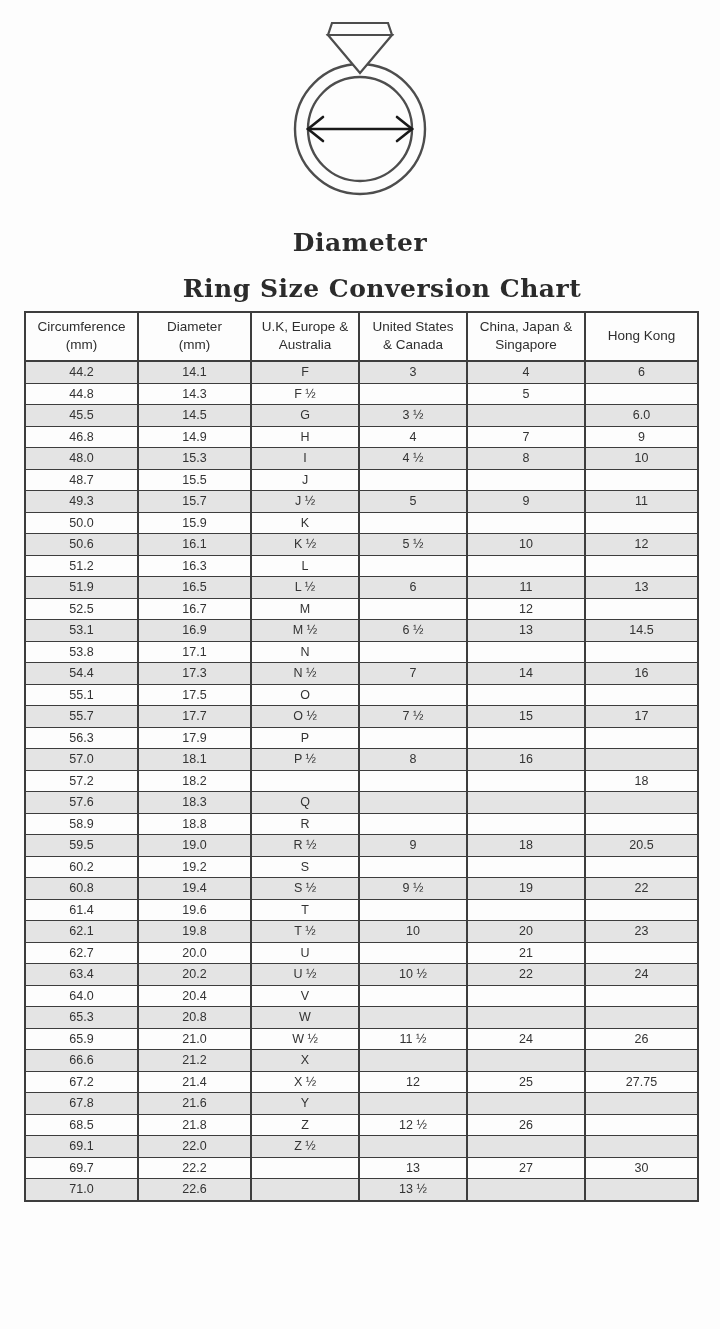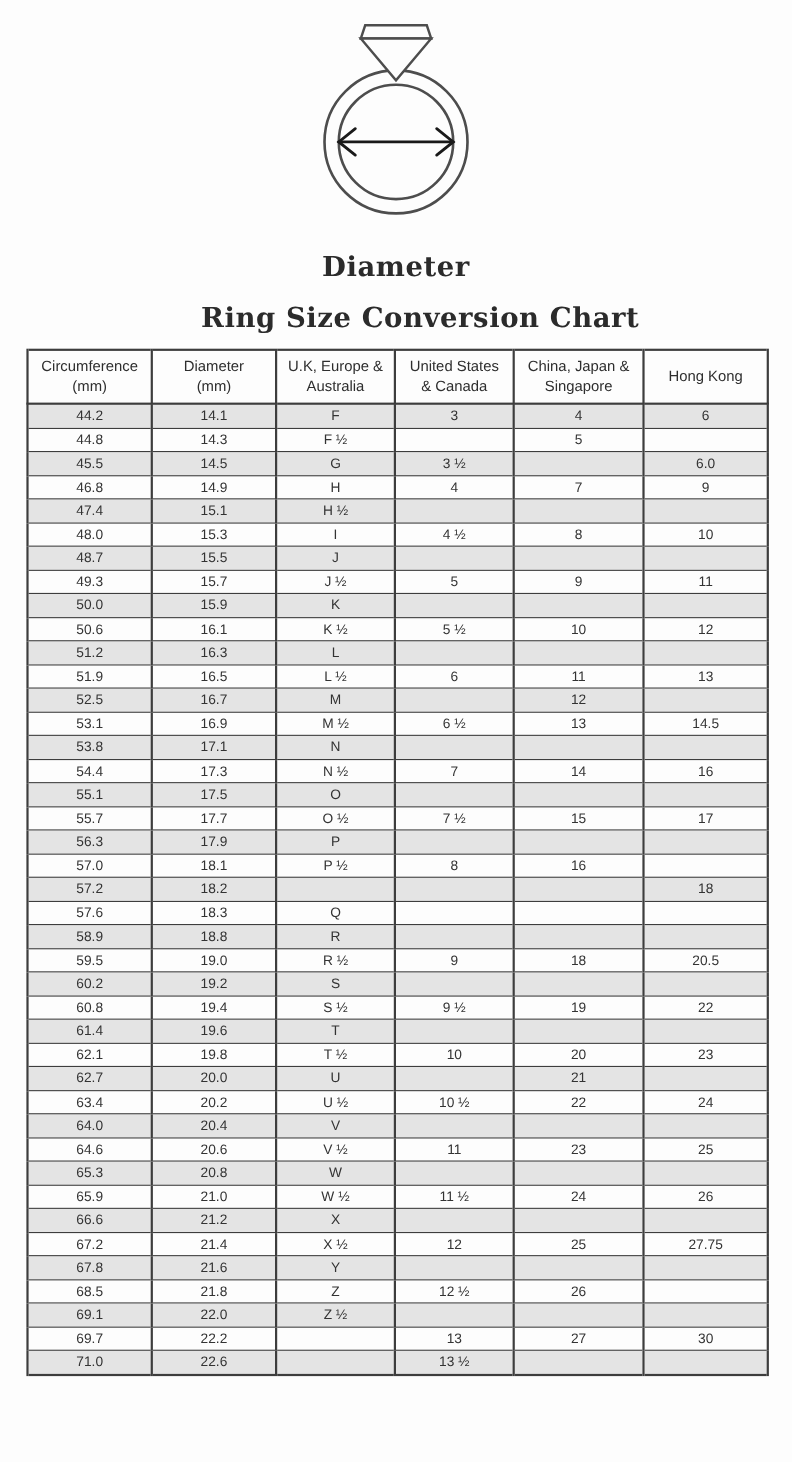--- a/index.html
+++ b/index.html
@@ -18,21 +18,21 @@
     color: #2b2b2b;
     font-size: 25px;
     letter-spacing: 0.5px;
   }
   .caption { margin-top: 14px; }
   .page-title { margin-top: 17px; padding-left: 44px; }
   table.conv {
     border-collapse: collapse;
     table-layout: fixed;
     width: 673px;
-    margin: 14px 0 0 24px;
+    margin: 8px 0 0 24px;
     border: 2px solid #3d3d3d;
   }
   .conv th, .conv td {
     border-left: 2px solid #3d3d3d;
     border-right: 2px solid #3d3d3d;
     border-top: 1px solid #3d3d3d;
     border-bottom: 1px solid #3d3d3d;
     text-align: center;
     vertical-align: middle;
     overflow: hidden;
@@ -146,28 +146,20 @@
       </tr>
       <tr>
         <td>46.8</td>
         <td>14.9</td>
         <td>H</td>
         <td>4</td>
         <td>7</td>
         <td>9</td>
       </tr>
       <tr>
-        <td>47.4</td>
-        <td>15.1</td>
-        <td>H ½</td>
-        <td></td>
-        <td></td>
-        <td></td>
-      </tr>
-      <tr>
         <td>48.0</td>
         <td>15.3</td>
         <td>I</td>
         <td>4 ½</td>
         <td>8</td>
         <td>10</td>
       </tr>
       <tr>
         <td>48.7</td>
         <td>15.5</td>
@@ -362,28 +354,20 @@
       </tr>
       <tr>
         <td>64.0</td>
         <td>20.4</td>
         <td>V</td>
         <td></td>
         <td></td>
         <td></td>
       </tr>
       <tr>
-        <td>64.6</td>
-        <td>20.6</td>
-        <td>V ½</td>
-        <td>11</td>
-        <td>23</td>
-        <td>25</td>
-      </tr>
-      <tr>
         <td>65.3</td>
         <td>20.8</td>
         <td>W</td>
         <td></td>
         <td></td>
         <td></td>
       </tr>
       <tr>
         <td>65.9</td>
         <td>21.0</td>

